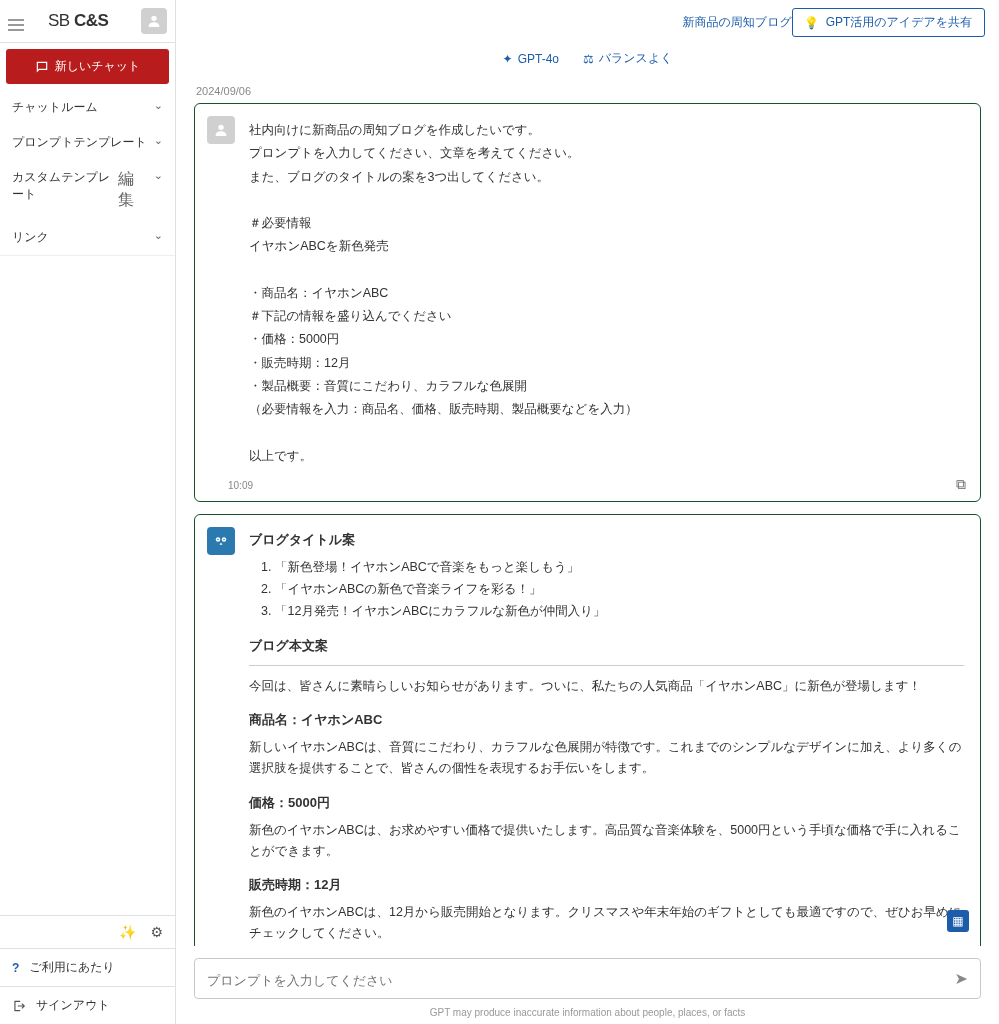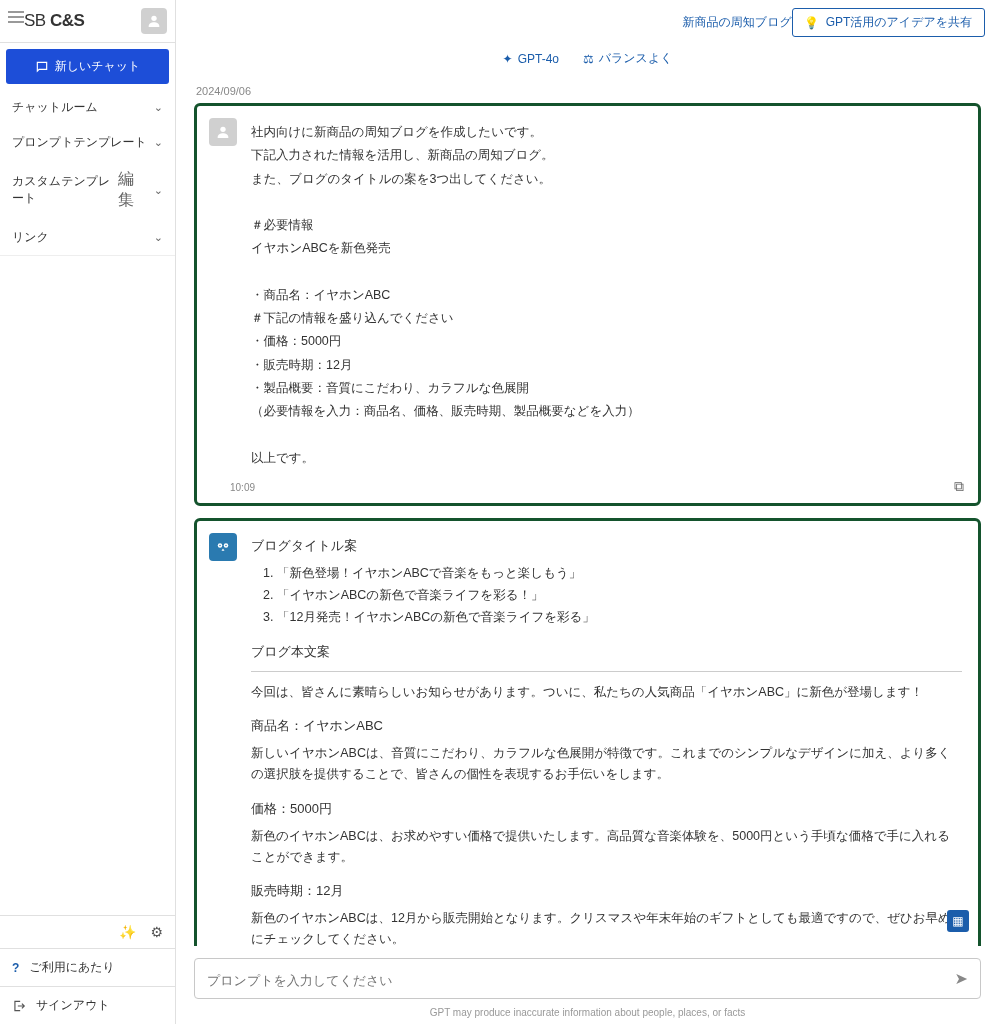--- a/index.html
+++ b/index.html
@@ -1,49 +1,49 @@
 <!DOCTYPE html>
 <html><head>
 <meta charset="utf-8">
 <style>
 * { margin:0; padding:0; box-sizing:border-box; }
 body { font-family:-apple-system,BlinkMacSystemFont,"Segoe UI","Hiragino Sans","Hiragino Kaku Gothic ProN",Meiryo,sans-serif; font-size:13px; color:#333; background:#fff; }
 .app { display:flex; height:100vh; width:999px; }
 .sidebar { width:176px; border-right:1px solid #e0e0e0; display:flex; flex-direction:column; background:#fff; }
 .side-top { padding:8px; border-bottom:1px solid #e0e0e0; display:flex; align-items:center; justify-content:space-between; }
-.logo { display:flex; align-items:flex-start; gap:0; }
+.logo { display:flex; align-items:flex-end; gap:24px; }
 .ham { display:flex; flex-direction:column; gap:3px; }
 .ham span { width:16px; height:2px; background:#999; }
 .logo-text { font-size:17px; font-weight:400; letter-spacing:-0.5px; }
 .logo-text b { font-weight:700; }
 .avatar-sm { width:26px; height:26px; background:#d0d0d0; border-radius:4px; display:flex; align-items:center; justify-content:center; }
-.btn-new { margin:6px; padding:9px 0; background:#1d4ed8; color:#fff; border:none; border-radius:3px; font-size:12px; cursor:pointer; display:flex; align-items:center; justify-content:center; gap:6px; }
+.btn-new { margin:6px; padding:9px 0; background:#b91c1c; color:#fff; border:none; border-radius:3px; font-size:12px; cursor:pointer; display:flex; align-items:center; justify-content:center; gap:6px; }
 .nav-group { border-bottom:1px solid #eee; }
-.nav-item { padding:9px 12px; font-size:12px; display:flex; align-items:center; justify-content:space-between; cursor:pointer; }
+.nav-item { padding:9px 12px; font-size:12px; display:flex; align-items:flex-start; justify-content:space-between; cursor:pointer; }
 .chev { font-size:11px; color:#666; }
 .nav-edit { font-size:16px; color:#666; margin-left:auto; margin-right:8px; }
 .side-fill { flex:1; }
 .side-tools { border-top:1px solid #e0e0e0; padding:8px 12px; display:flex; justify-content:flex-end; gap:14px; }
 .side-tools span { cursor:pointer; color:#555; font-size:14px; }
 .side-link { border-top:1px solid #e0e0e0; padding:10px 12px; font-size:12px; display:flex; align-items:center; gap:10px; cursor:pointer; }
 .side-link .q { color:#1b5dab; font-weight:bold; }
 .main { flex:1; display:flex; flex-direction:column; min-width:0; }
 .topbar { padding:8px 14px; display:flex; align-items:center; justify-content:flex-end; border-bottom:1px solid transparent; }
 .page-title { font-size:12px; color:#1b5dab; }
 .share-btn { border:1px solid #1b5dab; color:#1b5dab; background:#fff; padding:5px 12px; border-radius:3px; font-size:12px; cursor:pointer; display:flex; align-items:center; gap:6px; }
 .modelbar { display:flex; justify-content:center; gap:24px; padding:4px 0 8px; font-size:12px; }
 .mb-item { color:#1b5dab; display:flex; align-items:center; gap:5px; cursor:pointer; }
 .chat { flex:1; overflow-y:auto; padding:6px 18px 10px; }
 .date { font-size:11px; color:#888; margin:4px 0 6px 2px; }
-.msg { border:3px solid #14532d; border-radius:6px; margin-bottom:12px; position:relative; padding:14px 16px 32px 54px; }
+.msg { border:1px solid #14532d; border-radius:6px; margin-bottom:12px; position:relative; padding:14px 16px 32px 54px; }
 .msg-avatar { position:absolute; left:12px; top:12px; width:28px; height:28px; border-radius:4px; background:#d0d0d0; display:flex; align-items:center; justify-content:center; font-size:14px; }
 .msg-avatar.bot { background:#2a7ab0; color:#fff; }
 .msg-body { font-size:12.5px; line-height:1.7; }
 .msg-body p { margin:2px 0; }
-.msg-body h4 { font-size:13px; font-weight:400; margin:12px 0 6px; }
+.msg-body h4 { font-size:13px; font-weight:700; margin:12px 0 6px; }
 .msg-body h4:first-child { margin-top:0; }
 .msg-body hr { border:none; border-top:1px solid #ccc; margin:8px 0; }
 .msg-body ol { padding-left:26px; margin:4px 0; }
 .msg-body ol li { margin:1px 0; }
 .msg-time { position:absolute; left:33px; bottom:10px; font-size:10px; color:#888; }
 .msg-actions { position:absolute; right:14px; bottom:8px; display:flex; gap:10px; color:#666; }
 .msg-actions span { cursor:pointer; font-size:14px; }
 .floating-grid { position:absolute; right:30px; bottom:92px; width:22px; height:22px; background:#1b5dab; border-radius:3px; display:flex; align-items:center; justify-content:center; color:#fff; font-size:12px; cursor:pointer; }
 .inputbar { padding:12px 18px 4px; }
 .inputbox { border:1px solid #c8c8c8; border-radius:4px; display:flex; align-items:flex-end; padding:10px 12px; }
@@ -139,21 +139,21 @@
 
       <div class="msg">
         <div class="msg-avatar">
           <svg width="16" height="16" viewBox="0 0 24 24" fill="#fff">
               <circle cx="12" cy="8" r="4"></circle>
               <path d="M4 20c0-4 4-6 8-6s8 2 8 6v1H4z"></path>
             </svg>
         </div>
         <div class="msg-body" id="user-lines">
             <p>社内向けに新商品の周知ブログを作成したいです。</p>
-            <p>下記入力された情報を活用し、新商品の周知ブログ。</p>
+            <p>プロンプトを入力してください、文章を考えてください。</p>
             <p>また、ブログのタイトルの案を3つ出してください。</p>
             <p>&nbsp;</p>
             <p>＃必要情報</p>
             <p>イヤホンABCを新色発売</p>
             <p>&nbsp;</p>
             <p>・商品名：イヤホンABC</p>
             <p>＃下記の情報を盛り込んでください</p>
             <p>・価格：5000円</p>
             <p>・販売時期：12月</p>
             <p>・製品概要：音質にこだわり、カラフルな色展開</p>
@@ -175,21 +175,21 @@
               <circle cx="8" cy="10" r="1" fill="#2a7ab0"></circle>
               <circle cx="16" cy="10" r="1" fill="#2a7ab0"></circle>
               <path d="M6 5l2 2M18 5l-2 2M12 14l-2 3h4z"></path>
             </svg>
         </div>
         <div class="msg-body">
           <h4>ブログタイトル案</h4>
           <ol id="title-list">
               <li>「新色登場！イヤホンABCで音楽をもっと楽しもう」</li>
               <li>「イヤホンABCの新色で音楽ライフを彩る！」</li>
-              <li>「12月発売！イヤホンABCの新色で音楽ライフを彩る」</li>
+              <li>「12月発売！イヤホンABCにカラフルな新色が仲間入り」</li>
             </ol>
           <h4>ブログ本文案</h4>
           <hr>
           <p style="margin-top:10px">今回は、皆さんに素晴らしいお知らせがあります。ついに、私たちの人気商品「イヤホンABC」に新色が登場します！</p>
           <h4>商品名：イヤホンABC</h4>
           <p>新しいイヤホンABCは、音質にこだわり、カラフルな色展開が特徴です。これまでのシンプルなデザインに加え、より多くの選択肢を提供することで、皆さんの個性を表現するお手伝いをします。</p>
           <h4>価格：5000円</h4>
           <p>新色のイヤホンABCは、お求めやすい価格で提供いたします。高品質な音楽体験を、5000円という手頃な価格で手に入れることができます。</p>
           <h4>販売時期：12月</h4>
           <p>新色のイヤホンABCは、12月から販売開始となります。クリスマスや年末年始のギフトとしても最適ですので、ぜひお早めにチェックしてください。</p>

